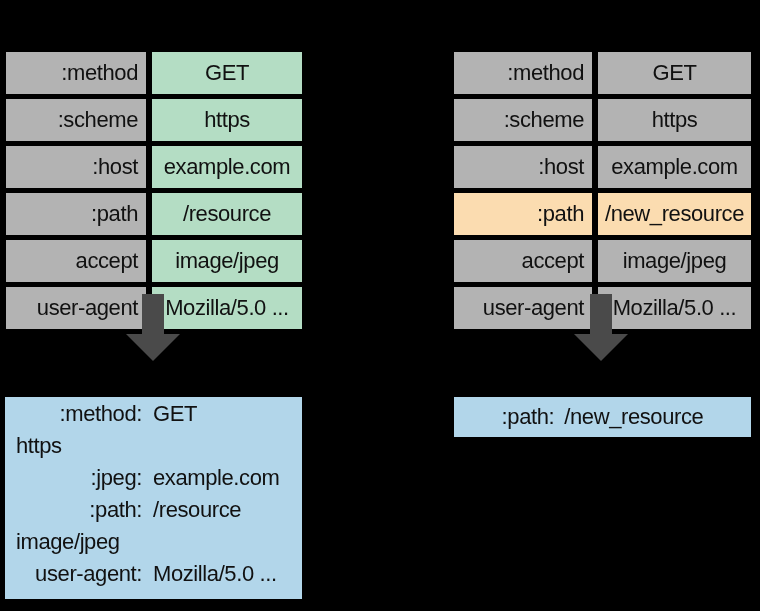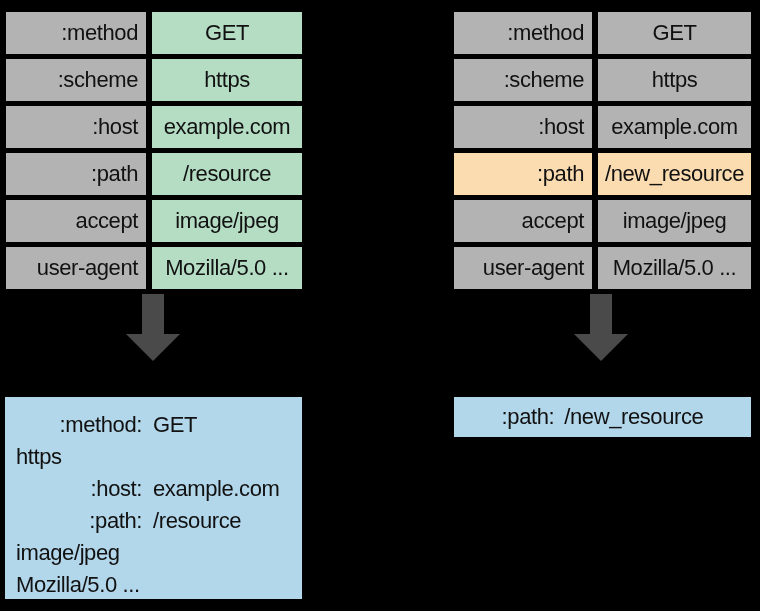--- a/index.html
+++ b/index.html
@@ -11,20 +11,21 @@
     font-family: "Liberation Sans", sans-serif;
     color: var(--text, #111111);
   }
 
   
   .htable {
     position: absolute;
     display: flex;
     flex-direction: column;
     gap: 5px;
+    margin-top: 40px;
   }
   #table1 { left: 6px;   top: 12px; }
   #table2 { left: 454px; top: 12px; }
   .hrow { display: flex; gap: 6px; height: 42px; }
   .cell {
     display: flex;
     align-items: center;
     font-size: 22px;
     letter-spacing: -0.4px;
     box-sizing: border-box;
@@ -46,21 +47,21 @@
   #arrow2 { left: 573px; top: 294px; }
   .arrow svg { display: block; }
 
   
   .bluebox {
     position: absolute;
     left: 5px; top: 397px;
     width: 297px; height: 202px;
     background: var(--box-blue, #b2d6ea);
     box-sizing: border-box;
-    padding-top: 12px;
+    padding-top: 1px;
   }
   .pline {
     display: flex;
     align-items: center;
     height: 32px;
     font-size: 22px;
     letter-spacing: -0.4px;
     white-space: nowrap;
   }
   .pkey { width: 137px; text-align: right; }
@@ -150,31 +151,32 @@
 
 <div class="bluebox">
   <div class="pline">
     <span class="pkey">:method:</span>
     <span class="pval">GET</span>
   </div>
   <div class="pline">
     <span class="pval">https</span>
   </div>
   <div class="pline">
-    <span class="pkey">:host:</span>
+    <span class="pkey">:jpeg:</span>
     <span class="pval">example.com</span>
   </div>
   <div class="pline">
     <span class="pkey">:path:</span>
     <span class="pval">/resource</span>
   </div>
   <div class="pline">
     <span class="pval">image/jpeg</span>
   </div>
   <div class="pline">
+    <span class="pkey">user-agent:</span>
     <span class="pval">Mozilla/5.0 ...</span>
   </div>
 </div>
 
 <div class="bluerow">
   <span class="pkey2">:path:</span>
   <span class="pval">/new_resource</span>
 </div>
 
 </body></html>

